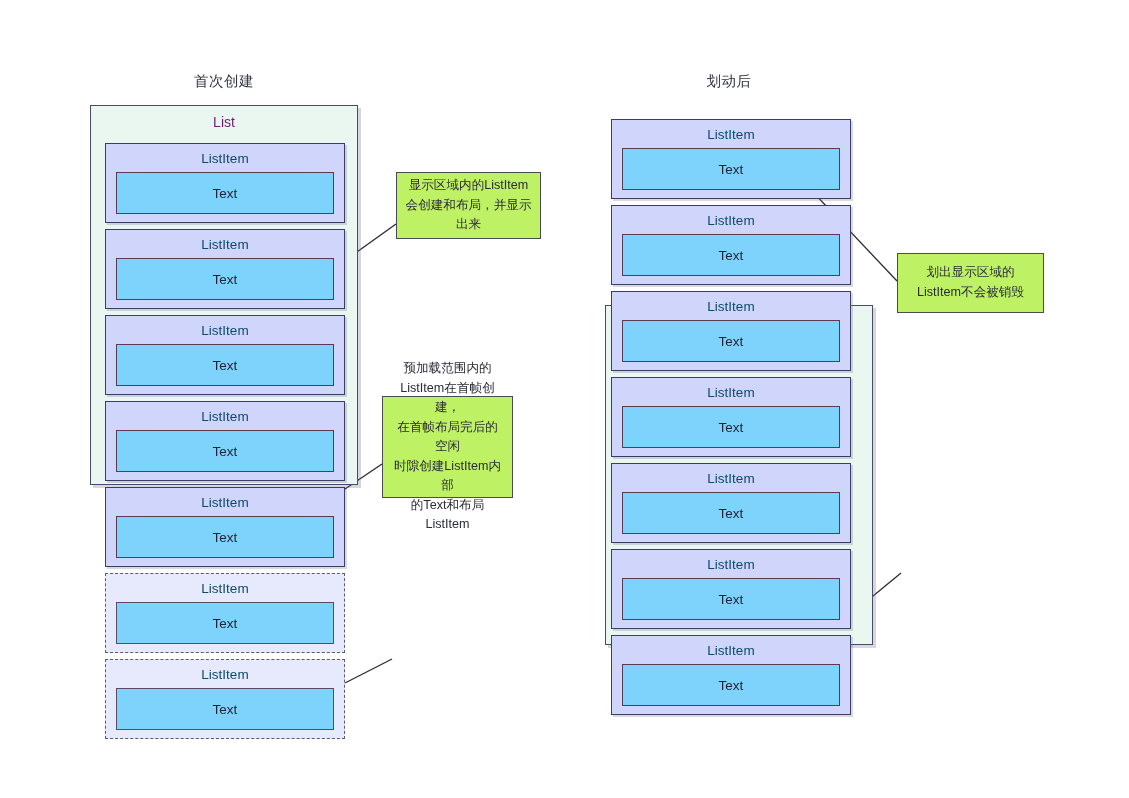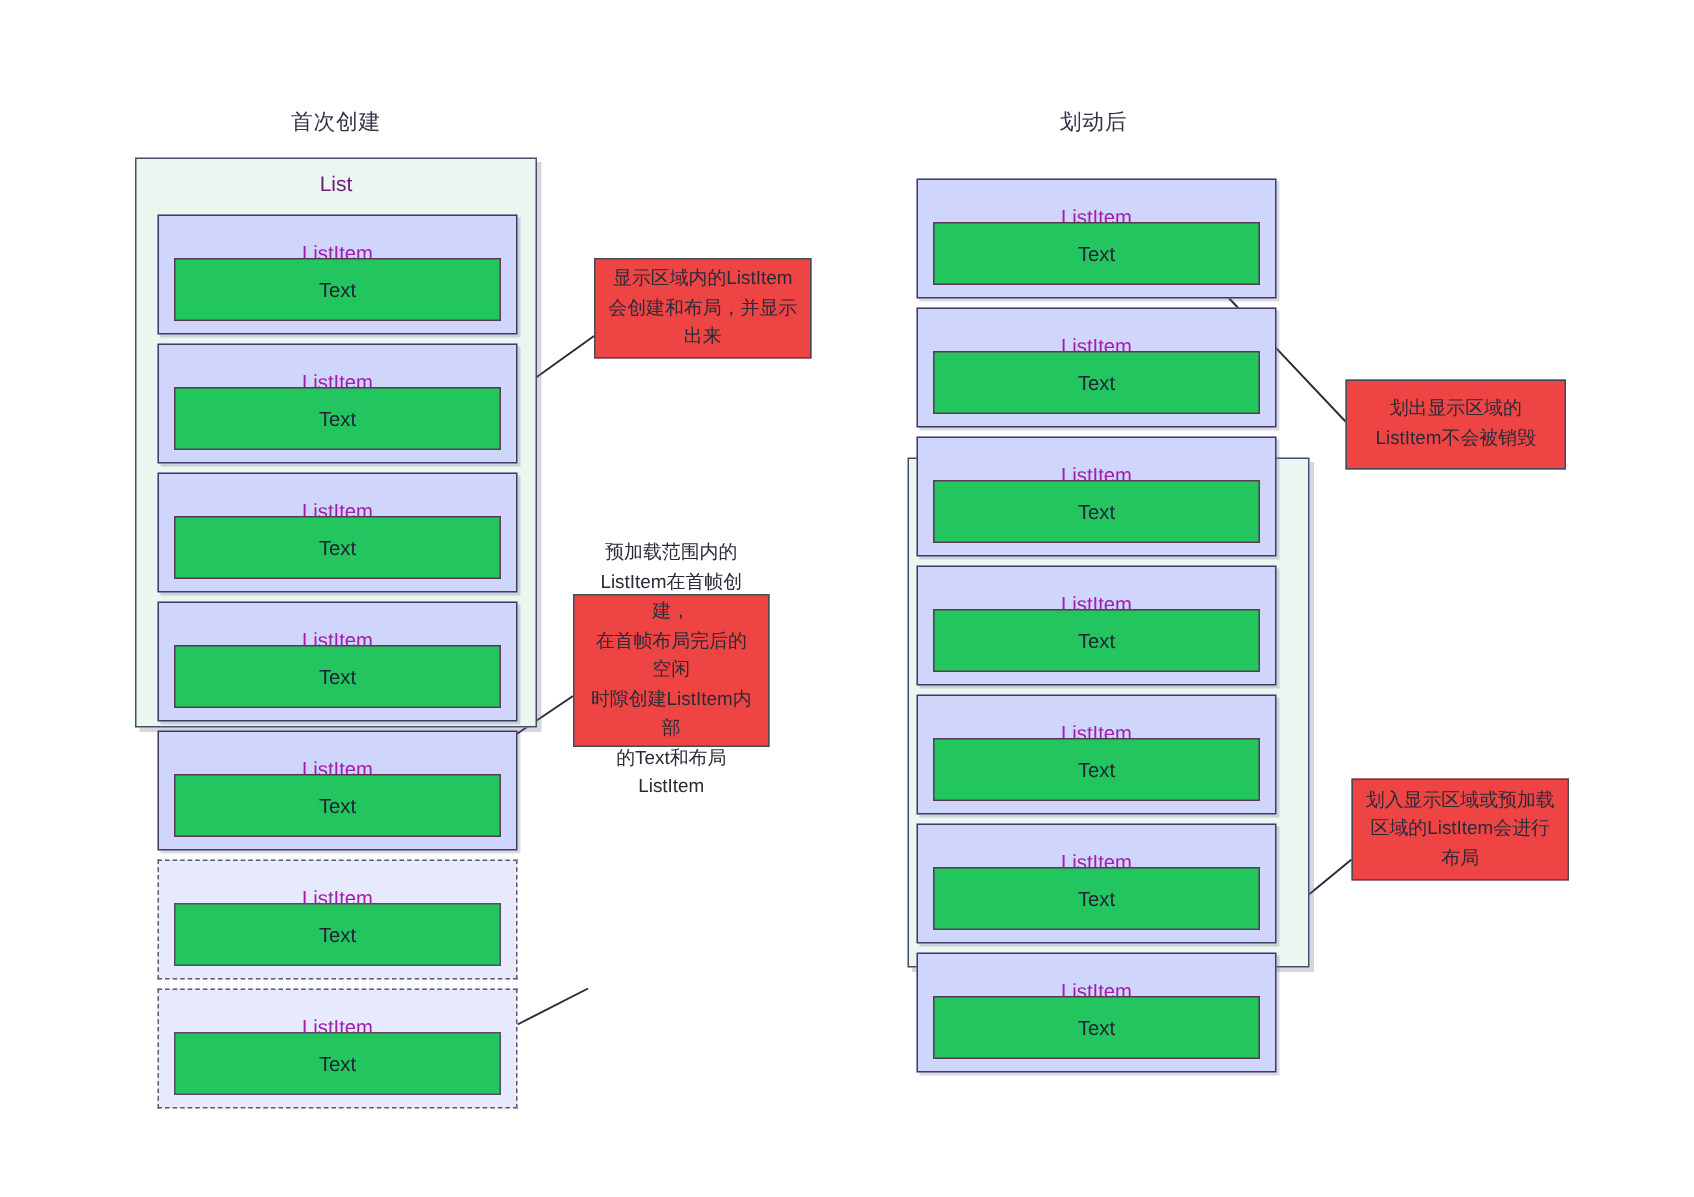--- a/index.html
+++ b/index.html
@@ -64,48 +64,47 @@
     border: 1.8px dashed #5b5b6e;
     box-shadow: none;
   }
   .li-label {
     position: absolute;
     left: 0;
     top: 7px;
     width: 100%;
     text-align: center;
     font-size: 13.5px;
-    color: #a21caf;
+    color: #0c4a6e;
     pointer-events: none;
-    margin-top: 10px;
   }
   .text-box {
     position: absolute;
     left: 10px;
     right: 10px;
     bottom: 8px;
     height: 42px;
     box-sizing: border-box;
-    background: #22c55e;
+    background: #7dd3fc;
     border: 1.3px solid #5a3a52;
     display: flex;
     align-items: center;
     justify-content: center;
     font-size: 13.5px;
     color: #232338;
   }
   .list-item.ghost .text-box {
     border-color: #5a4a62;
   }
 
   
   .note {
     position: absolute;
     box-sizing: border-box;
-    background: #ef4444;
+    background: #bef264;
     border: 1.2px solid #4a4a55;
     display: flex;
     align-items: center;
     justify-content: center;
     padding: 6px 8px;
     font-size: 12.6px;
     line-height: 1.55;
     color: #2b2b38;
     text-align: center;
     white-space: pre-line;
@@ -202,16 +201,13 @@
     <div class="note" style="left: 396px; top: 172px; width: 145px; height: 67px;">显示区域内的ListItem
 会创建和布局，并显示
 出来</div>
     <div class="note" style="left: 382px; top: 396px; width: 131px; height: 102px;">预加载范围内的
 ListItem在首帧创建，
 在首帧布局完后的空闲
 时隙创建ListItem内部
 的Text和布局ListItem</div>
     <div class="note" style="left: 897px; top: 253px; width: 147px; height: 60px;">划出显示区域的
 ListItem不会被销毁</div>
-    <div class="note" style="left: 901px; top: 519px; width: 145px; height: 68px;">划入显示区域或预加载
-区域的ListItem会进行
-布局</div>
   </div>
 
 </body></html>

